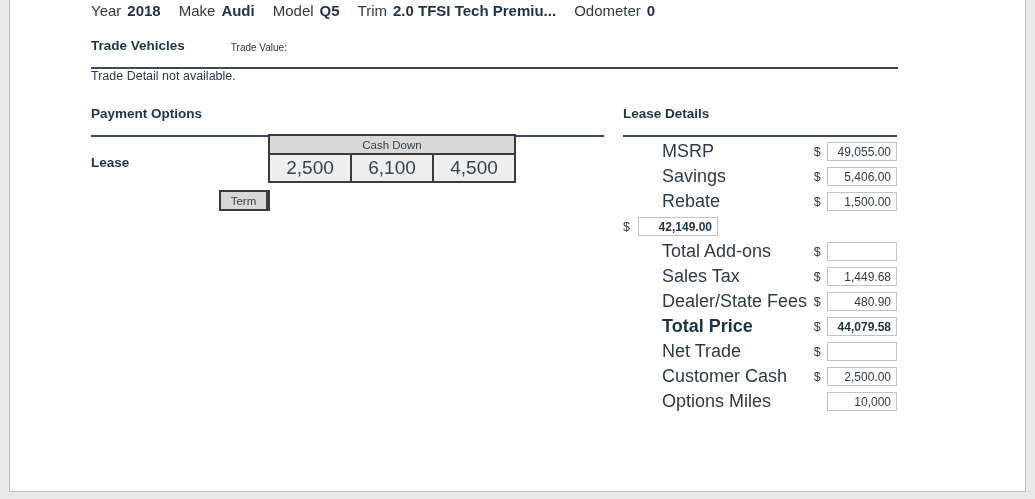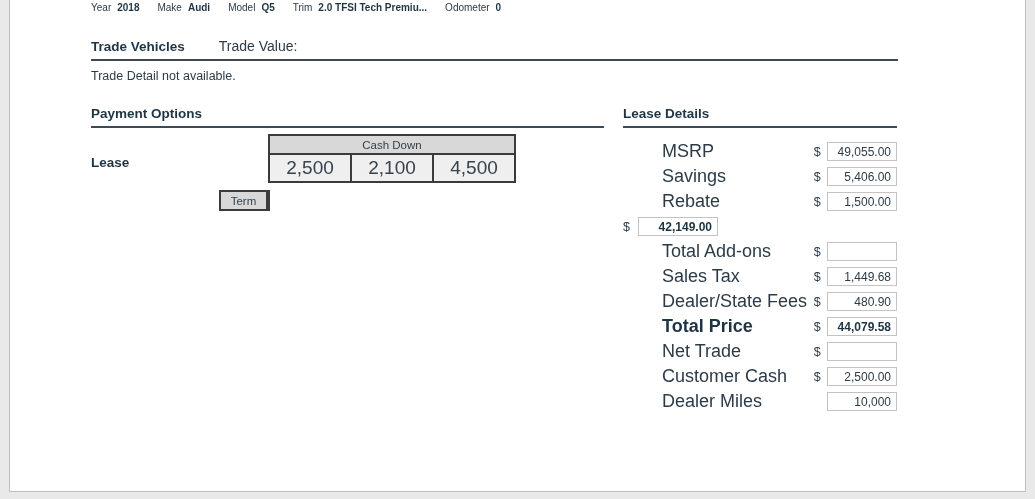--- a/index.html
+++ b/index.html
@@ -25,41 +25,41 @@
     border-bottom: 1px solid var(--frame-line, #bdbdbd);
   }
 
   
   .vehicle-row {
     position: absolute;
     left: 81px;
     top: 2px;
     display: flex;
     column-gap: 18px;
-    font-size: 10px;
+    font-size: 15px;
     white-space: nowrap;
   }
   .vh-pair { display: flex; column-gap: 6px; }
   .vh-value { font-weight: bold; color: var(--heading-text, #1e3444); }
 
   
   .rule-header {
     position: absolute;
     border-bottom: 2px solid var(--underline, #3d4a55);
     display: flex;
     align-items: flex-end;
-    padding-bottom: 5px;
+    padding-bottom: 14px;
   }
   .section-title {
     font-size: 13.5px;
     font-weight: bold;
     color: var(--heading-text, #1e3444);
   }
   .trade-header { left: 81px; top: 38px; width: 807px; }
-  .trade-value-label { font-size: 14px; margin-left: 34px; }
+  .trade-value-label { font-size: 10px; margin-left: 46px; }
   .payment-header { left: 81px; top: 106px; width: 513px; text-align: center; }
   .leasedetails-header { left: 613px; top: 106px; width: 274px; }
 
   .trade-detail-msg {
     position: absolute;
     left: 81px;
     top: 69px;
     font-size: 12.5px;
   }
 
@@ -164,21 +164,21 @@
     </div>
     <div class="lease-group-label">Lease</div>
 
     <table class="pay-table cashdown-table">
       <tbody>
           <tr>
         <th class="hdr-cell" colspan="3">Cash Down</th>
       </tr>
       <tr>
         <td class="val-cell">2,500</td>
-        <td class="val-cell">2,100</td>
+        <td class="val-cell">6,100</td>
         <td class="val-cell">4,500</td>
       </tr>
     </tbody>
       </table>
 
     <table class="pay-table term-table">
       <tbody>
           <tr>
         <td class="hdr-cell term-hdr-cell">Term</td>
         <td class="hdr-cell term-span-cell" colspan="3"></td>
@@ -245,20 +245,20 @@
         <span class="ld-box"></span>
       </div>
 
       <div class="ld-row">
         <span class="ld-label">Customer Cash</span>
         <span class="ld-currency">$</span>
         <span class="ld-box">2,500.00</span>
       </div>
 
       <div class="ld-row">
-        <span class="ld-label">Dealer Miles</span>
+        <span class="ld-label">Options Miles</span>
         <span class="ld-currency"></span>
         <span class="ld-box">10,000</span>
       </div>
 
     </div>
   </div>
 </div>
 
 </body></html>

